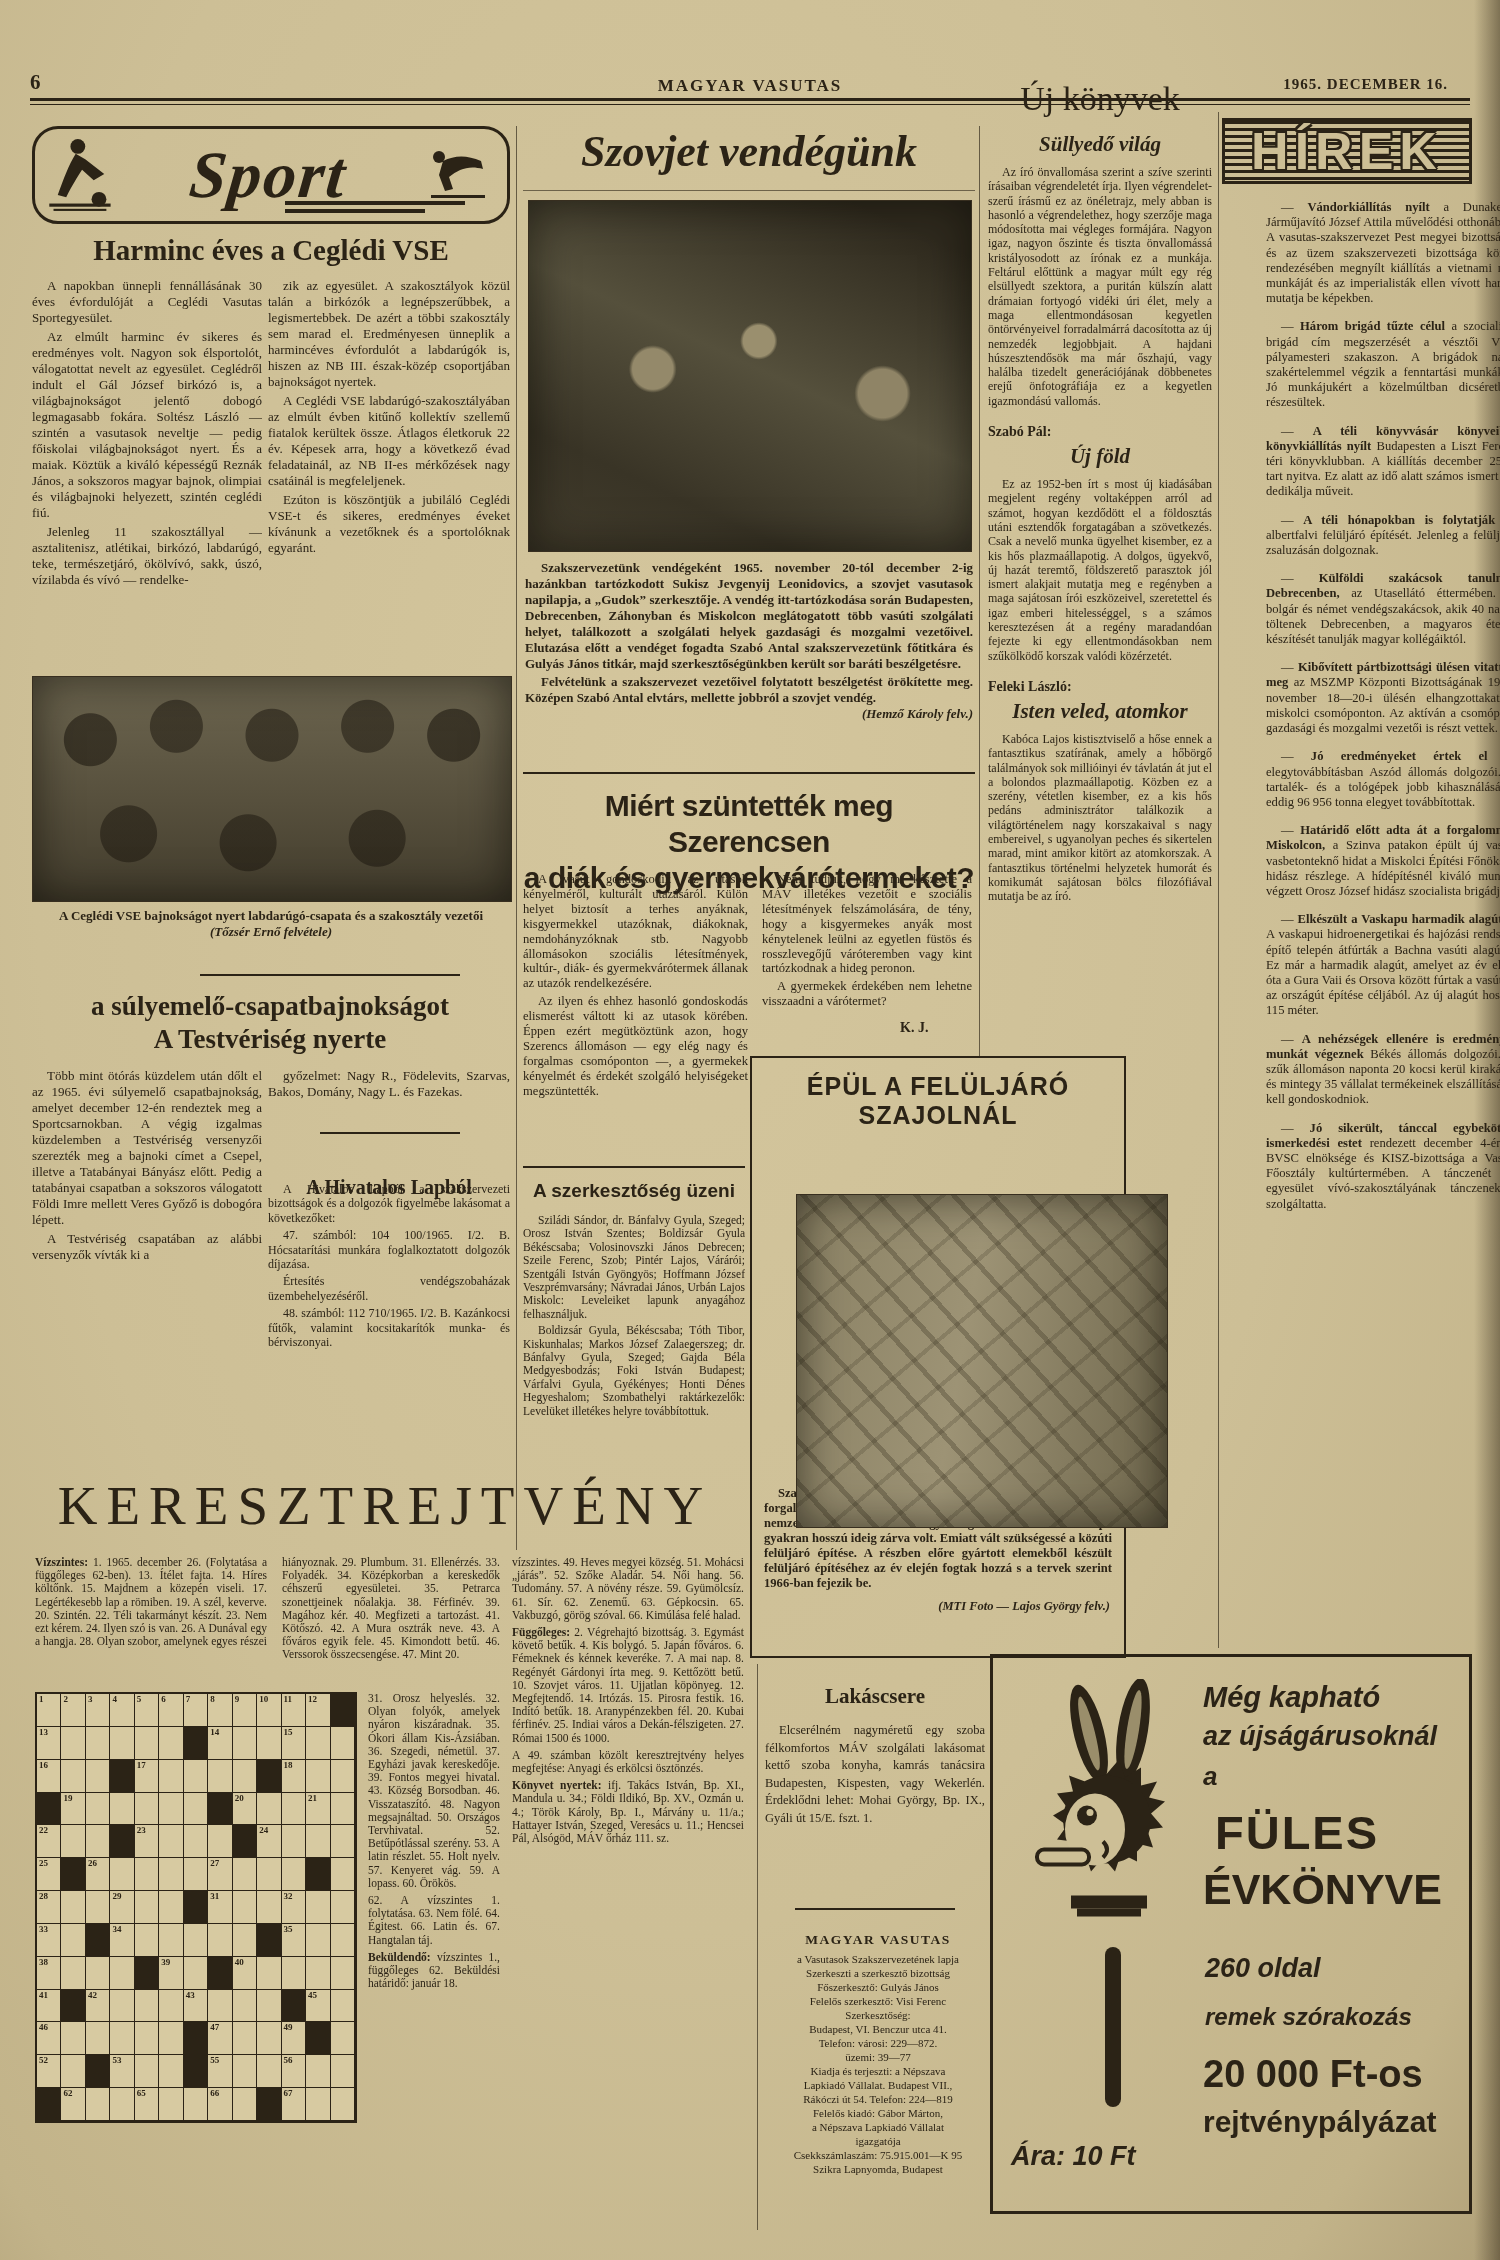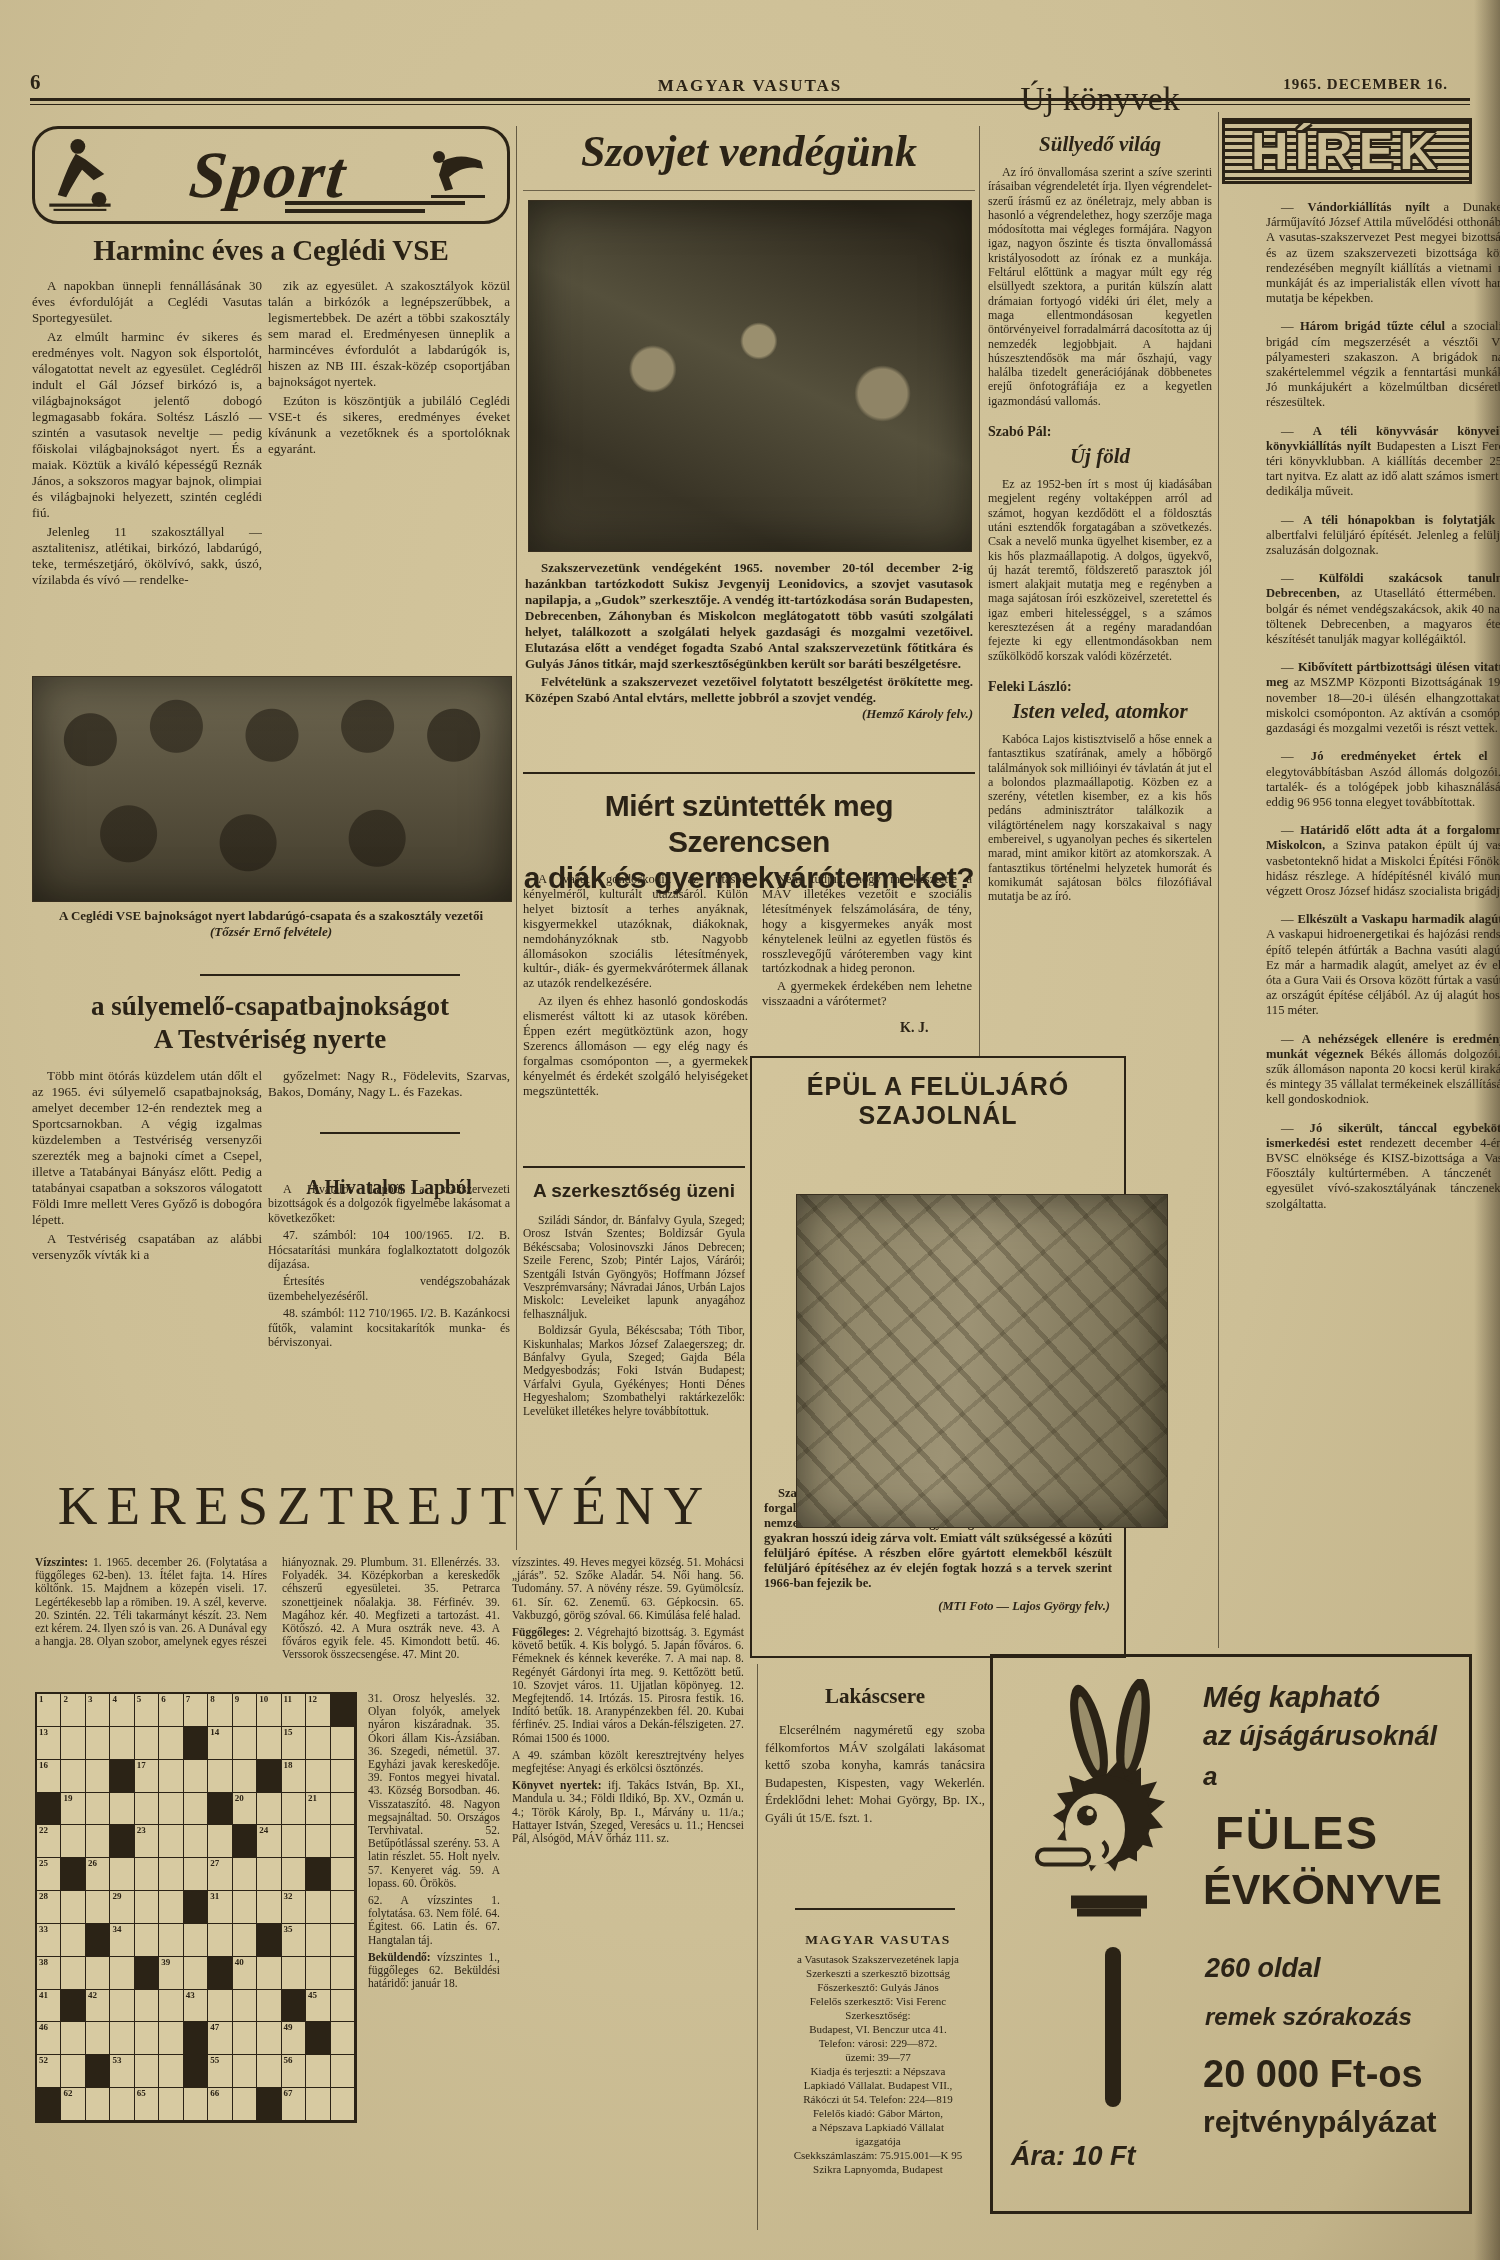--- a/index.html
+++ b/index.html
@@ -117,20 +117,21 @@
   </div>
 
   <div class="abs h-serif-b center" style="left:32px;top:234px;width:478px;font-size:29px;">Harminc éves a Ceglédi VSE</div>
   <div class="abs just bodytxt" style="left:32px;top:278px;width:230px;height:392px;overflow:hidden;">
       <p>A napokban ünnepli fennállásának 30 éves évfordulóját a Ceglédi Vasutas Sportegyesület.</p>
       <p>Az elmúlt harminc év sikeres és eredményes volt. Nagyon sok élsportolót, válogatottat nevelt az egyesület. Ceglédről indult el Gál József birkózó is, a világbajnokságot jelentő dobogó legmagasabb fokára. Soltész László — szintén a vasutasok neveltje — pedig főiskolai világbajnokságot nyert. És a maiak. Köztük a kiváló képességű Reznák János, a sokszoros magyar bajnok, olimpiai és világbajnoki helyezett, szintén ceglédi fiú.</p>
       <p>Jelenleg 11 szakosztállyal — asztalitenisz, atlétikai, birkózó, labdarúgó, teke, természetjáró, ökölvívó, sakk, úszó, vízilabda és vívó — rendelke-</p>
     </div>
   <div class="abs just bodytxt" style="left:268px;top:278px;width:242px;height:392px;overflow:hidden;">
       <p>zik az egyesület. A szakosztályok közül talán a birkózók a legnépszerűbbek, a legismertebbek. De azért a többi szakosztály sem marad el. Eredményesen ünneplik a harmincéves évfordulót a labdarúgók is, hiszen az NB III. észak-közép csoportjában bajnokságot nyertek.</p>
+      <p>A Ceglédi VSE labdarúgó-szakosztályában az elmúlt évben kitűnő kollektív szellemű fiatalok kerültek össze. Átlagos életkoruk 22 év. Képesek arra, hogy a következő évad feladatainál, az NB II-es mérkőzések nagy csatáinál is megfeleljenek.</p>
       <p>Ezúton is köszöntjük a jubiláló Ceglédi VSE-t és sikeres, eredményes éveket kívánunk a vezetőknek és a sportolóknak egyaránt.</p>
     </div>
 
   <div class="abs photo ph-team" style="left:32px;top:676px;width:478px;height:224px;"></div>
   <div class="abs caption center" style="left:50px;top:908px;width:442px;">
     <span>A Ceglédi VSE bajnokságot nyert labdarúgó-csapata és a szakosztály vezetői</span><br>
     <span class="credit">(Tőzsér Ernő felvétele)</span>
   </div>
 
   <div class="rule" style="left:200px;top:974px;width:260px;height:2px;"></div>

